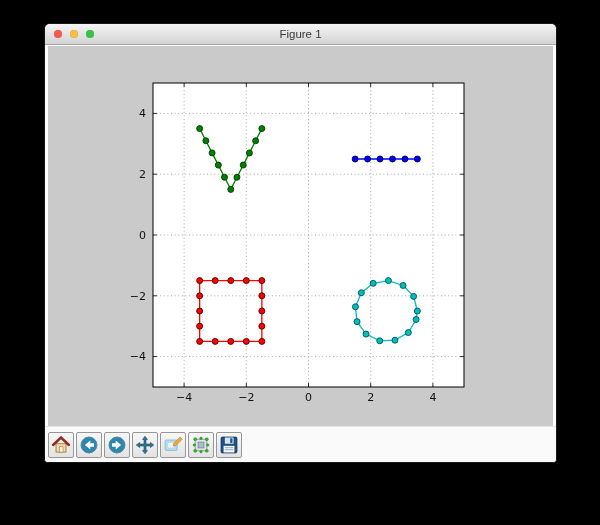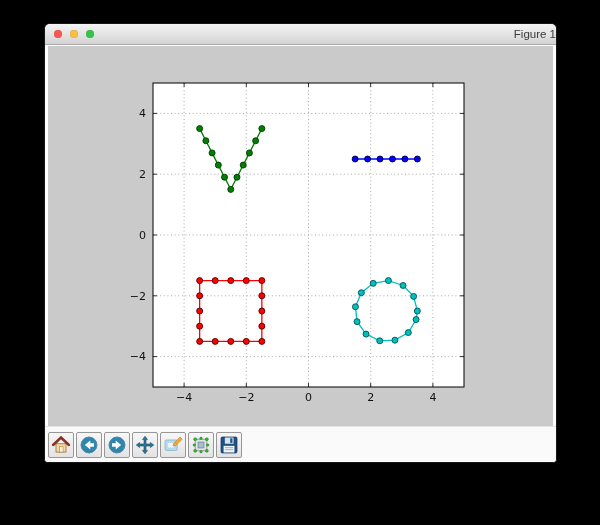--- a/index.html
+++ b/index.html
@@ -17,21 +17,21 @@
     position:absolute;left:0;top:0;right:0;height:20px;
     background:linear-gradient(#f5f5f5,#d3d3d3);
     border-bottom:1px solid #a8a8a8;
     border-radius:5px 5px 0 0;
   }
   .traffic{position:absolute;left:9px;top:6px;display:flex;gap:8px;}
   .light{width:8px;height:8px;border-radius:50%;display:inline-block;
          box-shadow:inset 0 0 1px rgba(0,0,0,0.35);}
   .wtitle{
     position:absolute;left:0;right:0;top:0;height:20px;line-height:20px;
-    text-align:right;font-size:11.5px;color:#3a3a3a;
+    text-align:center;font-size:11.5px;color:#3a3a3a;
   }
   .figure-canvas{
     position:absolute;left:3px;top:22px;width:505px;height:381px;
     background:#cacaca;
   }
   .figure-canvas svg{display:block;}
   .toolbar{
     position:absolute;left:0;right:0;bottom:0;height:35px;
     background:#fafafa;border-top:1px solid #e2e2e2;
     display:flex;align-items:center;gap:2px;padding-left:3px;

